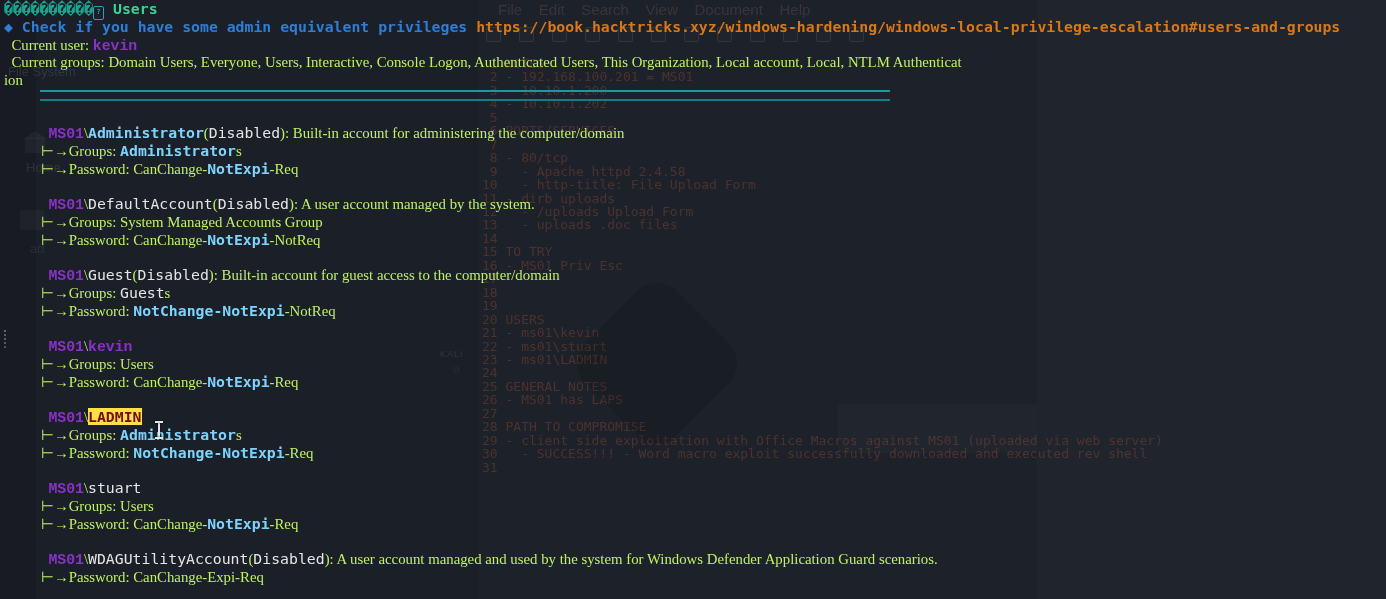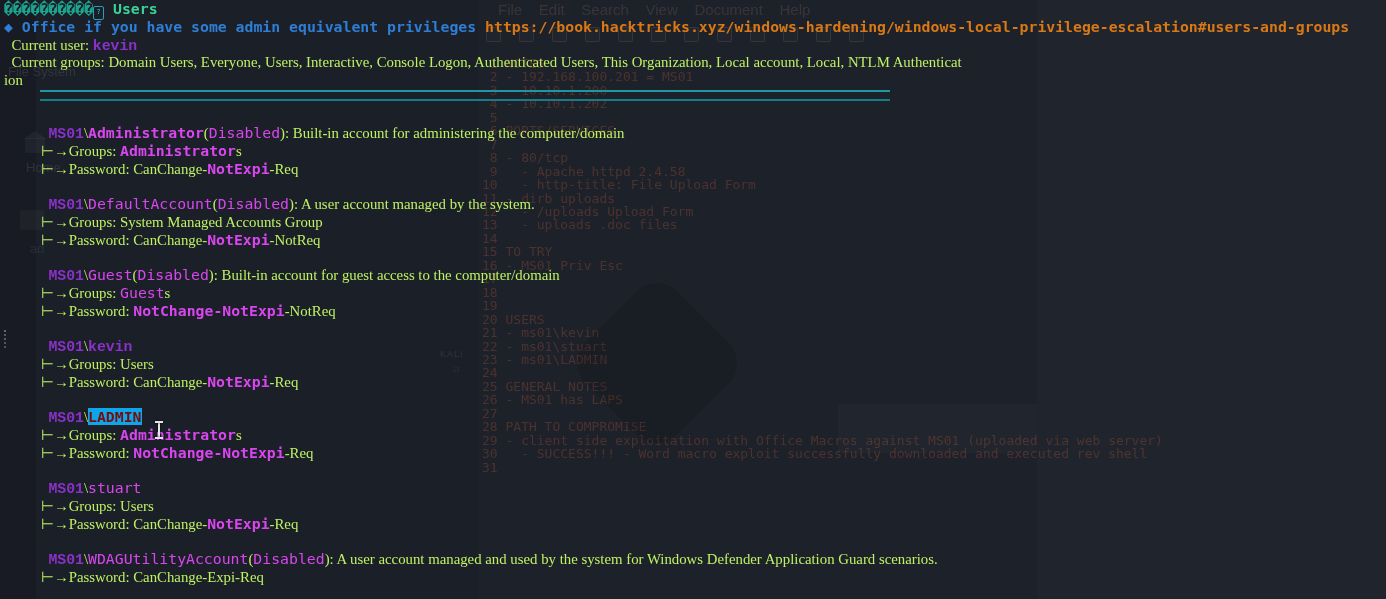--- a/index.html
+++ b/index.html
@@ -50,27 +50,27 @@
     background:rgba(0,0,0,0.12);transform:rotate(45deg);border-radius:22%;
   }
   
   .terminal{
     position:absolute;left:4px;top:0;width:1382px;
     font-size:14.8px;line-height:17.75px;
   }
   .trow{white-space:pre;height:17.75px;}
   .s-w{color:#bef264;font-family:Liberation Serif, serif;}
   .s-p{color:#8a31c9;font-weight:bold;font-family:Liberation Mono, monospace;}
-  .s-r{color:#d946ef;font-weight:bold;text-align:right;}
-  .s-b{color:#d946ef;}
+  .s-r{color:#7dd3fc;font-weight:bold;text-align:right;}
+  .s-b{color:#e5e5e5;}
   .s-h{color:#38d495;font-weight:bold;}
   .s-chk{color:#2e7ed6;font-weight:bold;}
   .s-url{color:#d97816;font-weight:bold;}
   .s-diam{color:#1da38f;font-weight:bold;}
-  .s-hl{color:#740e0e;background:#0ea5e9;font-weight:bold;margin-top:11px;}
+  .s-hl{color:#740e0e;background:#fde047;font-weight:bold;margin-top:11px;}
   .s-box{
     display:inline-block;width:9px;height:12px;line-height:11px;
     border:1px solid #2f9db4;border-radius:2px;color:#2f9db4;
     font-size:7px;text-align:center;vertical-align:baseline;font-weight:bold;
   }
   .separator{
     position:absolute;left:40px;top:90px;width:850px;height:7px;
     border-top:2px solid #1e97a3;border-bottom:2px solid #157d87;
   }
   
@@ -133,21 +133,21 @@
 <div class="home-roof"></div>
 <div class="home-icon"></div>
 <span class="desk-label home-label">Home</span>
 <div class="ad-icon"></div>
 <span class="desk-label ad-label">ad</span>
 <span class="desk-label kali-label">KALI</span>
 <span class="desk-label kali-sub">11</span>
 
 <div class="terminal" id="terminal">
     <div class="trow"><span class="s-diam">����������</span><span class="s-box">?</span><span class="s-h"> Users</span></div>
-    <div class="trow"><span class="s-chk">◆ Office if you have some admin equivalent privileges </span><span class="s-url">https://book.hacktricks.xyz/windows-hardening/windows-local-privilege-escalation#users-and-groups</span></div>
+    <div class="trow"><span class="s-chk">◆ Check if you have some admin equivalent privileges </span><span class="s-url">https://book.hacktricks.xyz/windows-hardening/windows-local-privilege-escalation#users-and-groups</span></div>
     <div class="trow"><span class="s-w">  Current user: </span><span class="s-p">kevin</span></div>
     <div class="trow"><span class="s-w">  Current groups: Domain Users, Everyone, Users, Interactive, Console Logon, Authenticated Users, This Organization, Local account, Local, NTLM Authenticat</span></div>
     <div class="trow"><span class="s-w">ion</span></div>
     <div class="trow"></div>
     <div class="trow"></div>
     <div class="trow"><span class="s-p">     MS01</span><span class="s-w">\</span><span class="s-r">Administrator</span><span class="s-w">(</span><span class="s-b">Disabled</span><span class="s-w">): Built-in account for administering the computer/domain</span></div>
     <div class="trow"><span class="s-w">          ⊢→Groups: </span><span class="s-r">Administrator</span><span class="s-w">s</span></div>
     <div class="trow"><span class="s-w">          ⊢→Password: CanChange-</span><span class="s-r">NotExpi</span><span class="s-w">-Req</span></div>
     <div class="trow"></div>
     <div class="trow"><span class="s-p">     MS01</span><span class="s-w">\</span><span class="s-b">DefaultAccount</span><span class="s-w">(</span><span class="s-b">Disabled</span><span class="s-w">): A user account managed by the system.</span></div>

